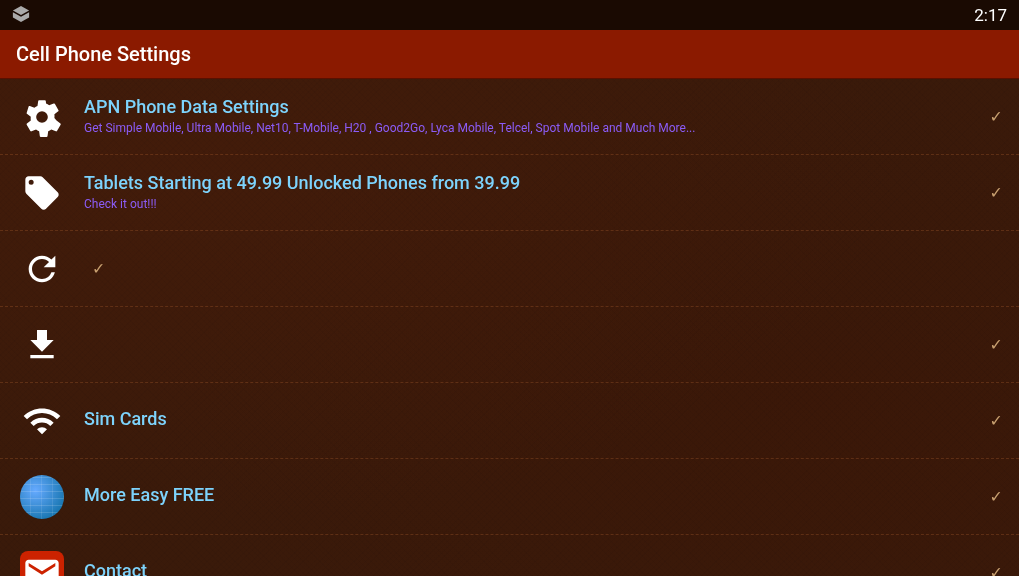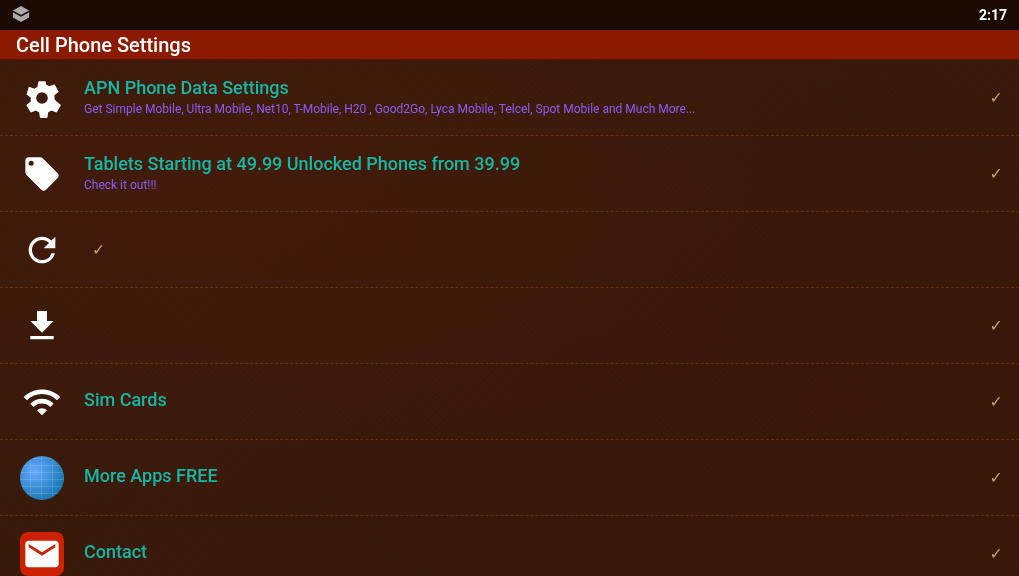--- a/index.html
+++ b/index.html
@@ -54,28 +54,28 @@
       gap: 6px;
     }
 
     .dropbox-icon {
       color: #aaa;
       font-size: 14px;
     }
 
     .status-time {
       color: #ffffff;
-      font-size: 14px;
-      font-weight: bold;
+      font-size: 17px;
+      font-weight: normal;
     }
 
     .title-bar {
       position: relative;
       z-index: 10;
-      height: 30px;
+      height: 49px;
       background-color: #8b1a00;
       display: flex;
       align-items: center;
       padding: 0 16px;
       border-bottom: 1px solid #5a1000;
     }
 
     .title-bar-text {
       color: #ffffff;
       font-size: 20px;
@@ -112,21 +112,21 @@
       width: 40px;
       height: 40px;
       fill: white;
     }
 
     .menu-text {
       flex: 1;
     }
 
     .menu-title {
-      color: #14b8a6;
+      color: #7dd3fc;
       font-size: 18px;
       font-weight: 500;
       margin-bottom: 4px;
     }
 
     .menu-subtitle {
       color: #8b5cf6;
       font-size: 12px;
       line-height: 1.3;
     }
@@ -262,21 +262,21 @@
       <div class="menu-title">Sim Cards</div>
     </div>
     <span class="chevron">✓</span>
   </li>
 
   <li class="menu-item">
     <div class="menu-icon">
       <div class="globe-icon"></div>
     </div>
     <div class="menu-text">
-      <div class="menu-title">More Apps FREE</div>
+      <div class="menu-title">More Easy FREE</div>
     </div>
     <span class="chevron">✓</span>
   </li>
 
   <li class="menu-item">
     <div class="menu-icon">
       <div class="contact-icon">
         <svg width="28" height="28" viewBox="0 0 24 24" fill="white">
           <path d="M20 4H4c-1.1 0-2 .9-2 2v12c0 1.1.9 2 2 2h16c1.1 0 2-.9 2-2V6c0-1.1-.9-2-2-2zm0 4l-8 5-8-5V6l8 5 8-5v2z"></path>
         </svg>

